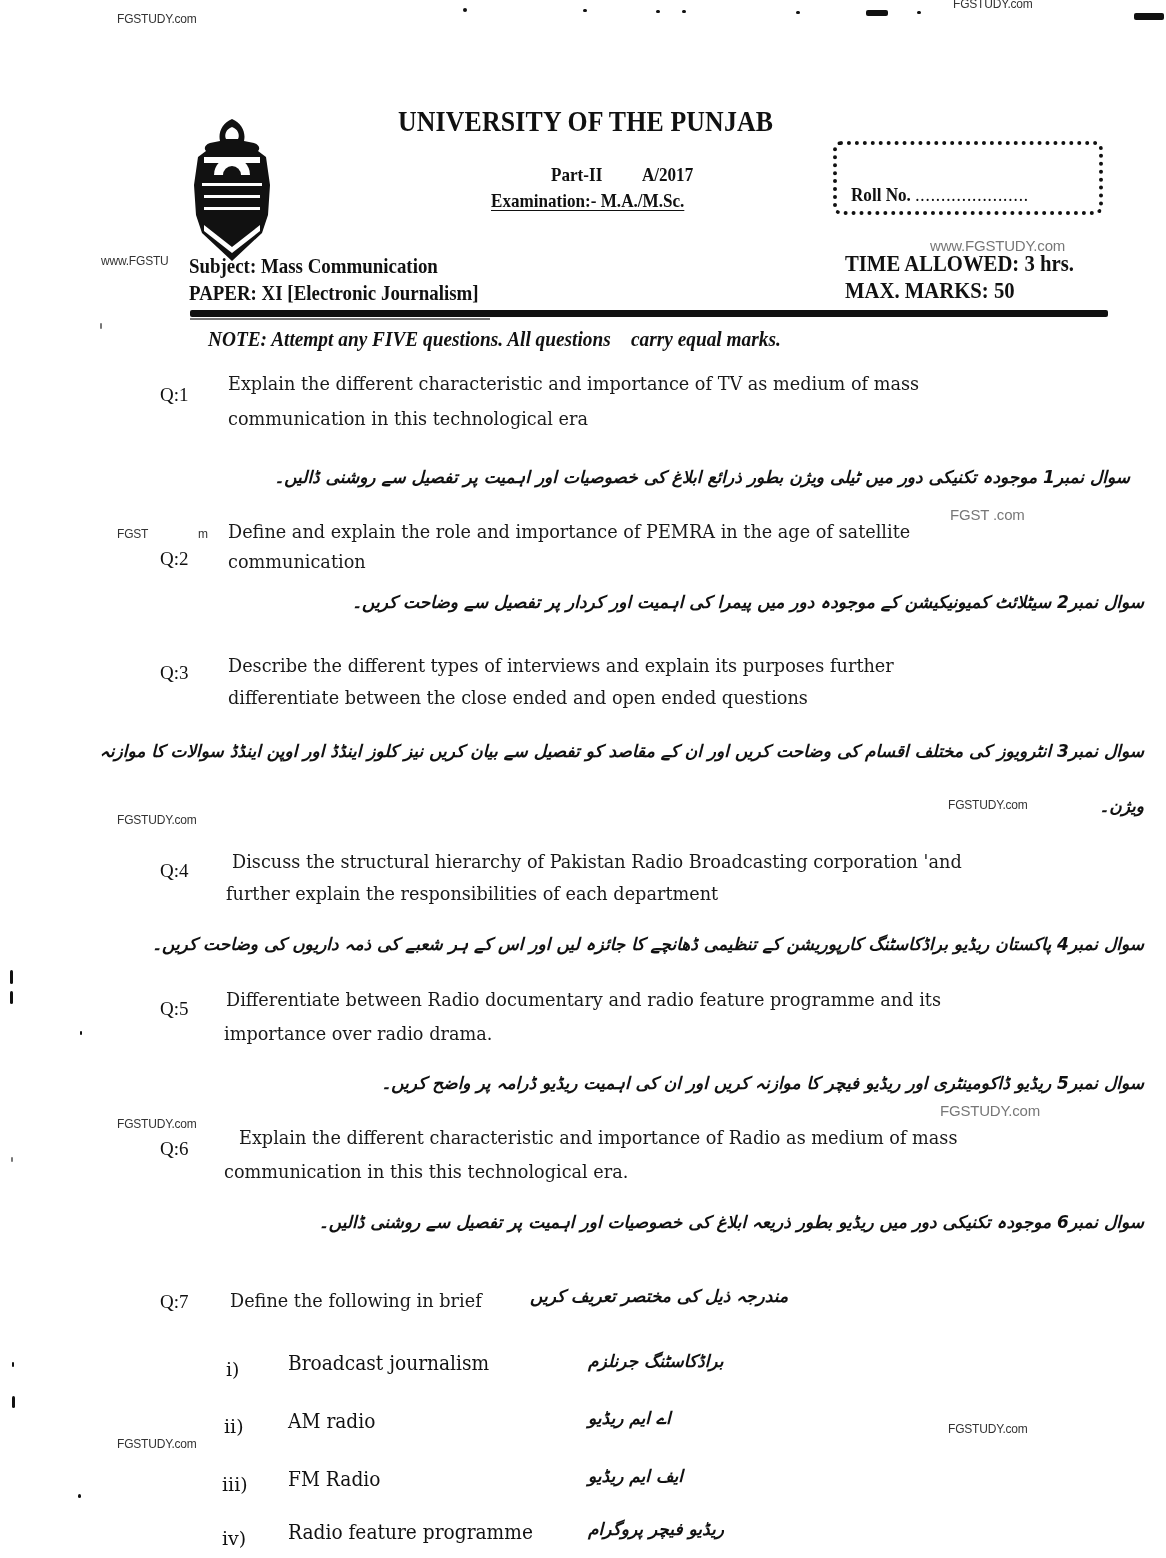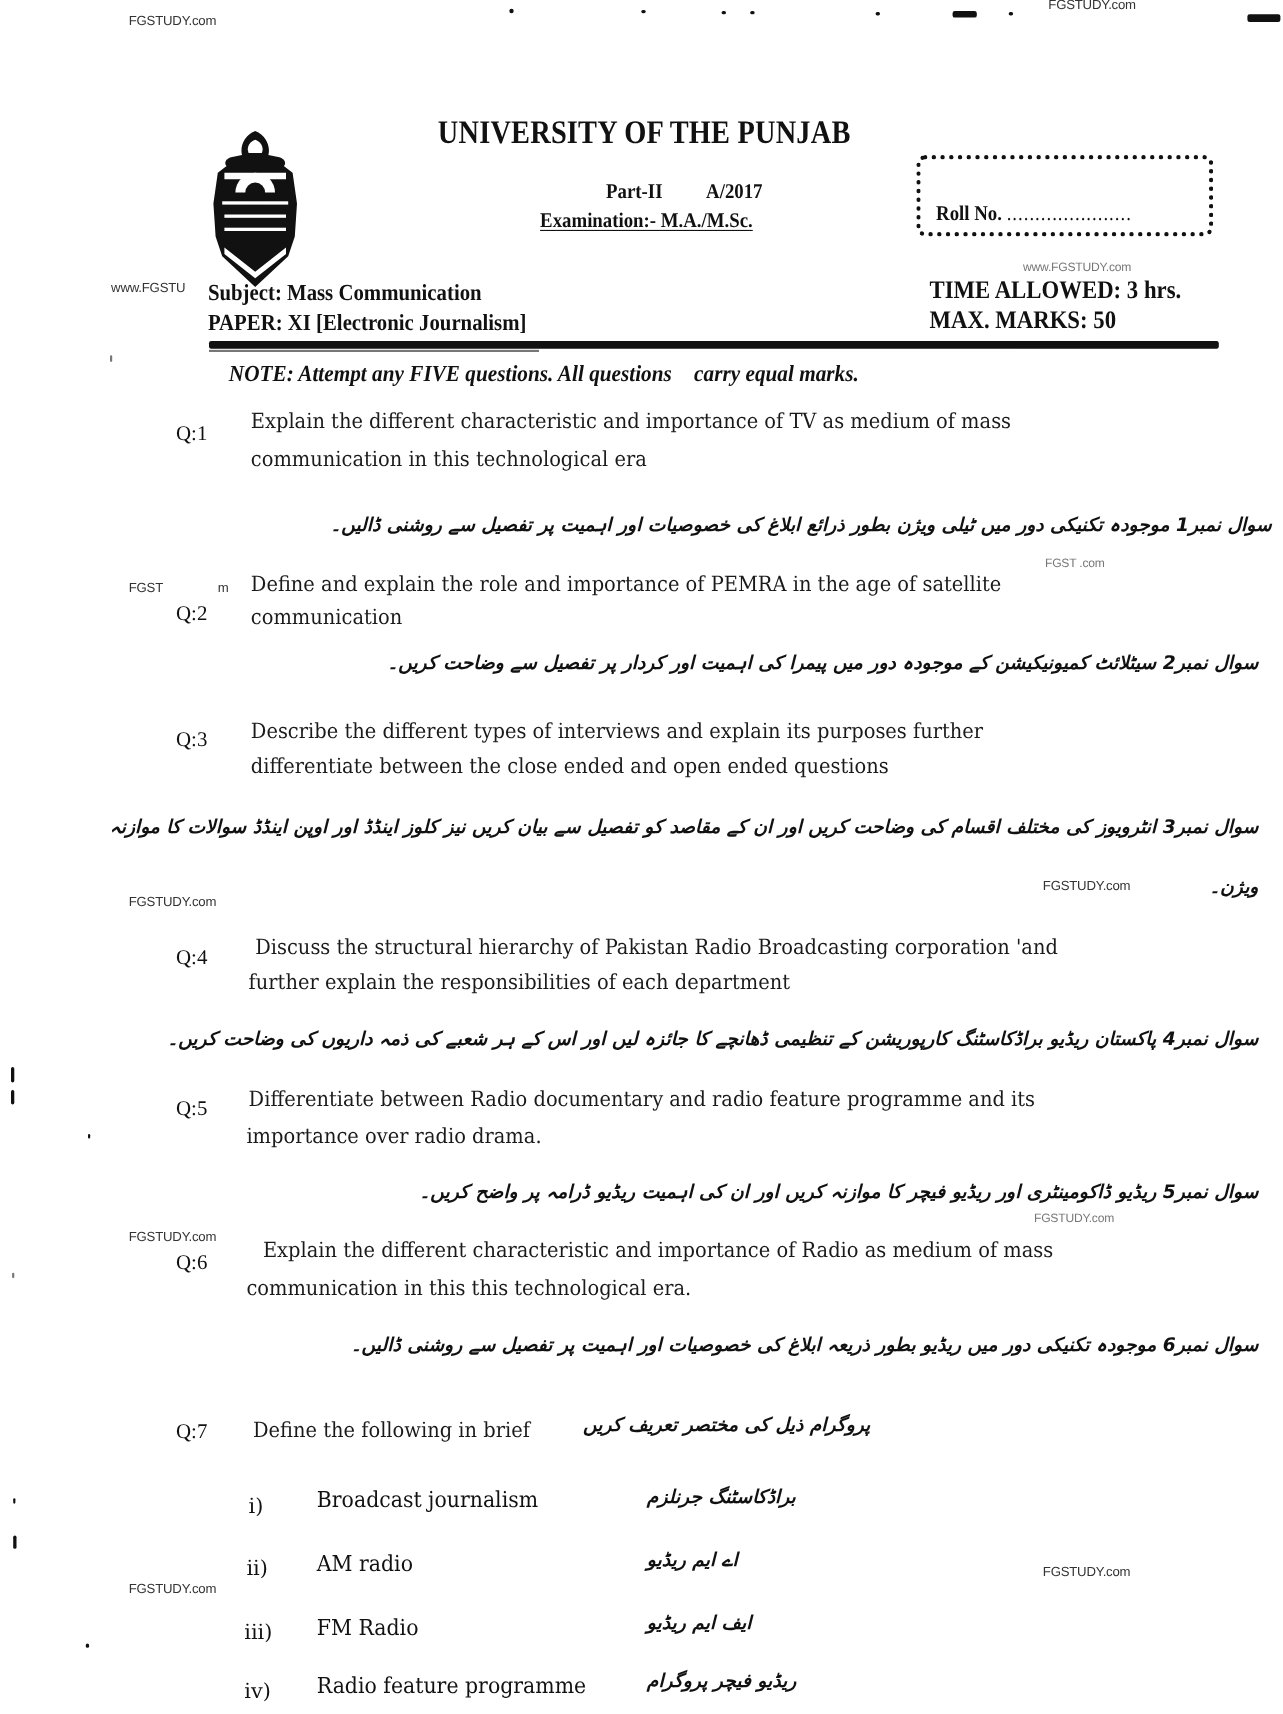--- a/index.html
+++ b/index.html
@@ -2,21 +2,21 @@
 <html><head>
   <meta charset="utf-8">
   <style>
     html, body { margin: 0; padding: 0; background: #ffffff; }
     body {
       width: 1166px; height: 1558px; position: relative; overflow: hidden;
       font-family: "Liberation Serif", "DejaVu Serif", serif; color: #111;
     }
     .abs { position: absolute; }
     .wm { font-family: "Liberation Sans", "DejaVu Sans", sans-serif; font-size: 12px; color: #333; letter-spacing: -0.2px; white-space: nowrap; }
-    .wm.faint { color: #777; font-size: 11px; }
+    .wm.faint { color: #777; font-size: 15px; }
     .scan-mark { position: absolute; background: #111; border-radius: 2px; }
 
     .title { left: 398px; top: 104px; font-size: 30px; font-weight: bold; letter-spacing: 0.2px; transform: scaleX(0.86); transform-origin: left top; white-space: nowrap; }
     .exam-part { left: 551px; top: 164px; font-size: 19px; font-weight: bold; white-space: nowrap; transform: scaleX(0.9); transform-origin: left top; }
     .exam-part span.yr { margin-left: 44px; }
     .exam-name { left: 491px; top: 190px; font-size: 19px; font-weight: bold; text-decoration: underline; text-underline-offset: 3px; white-space: nowrap; transform: scaleX(0.9); transform-origin: left top; }
 
     .roll-box { left: 833px; top: 141px; width: 262px; height: 66px; border: 4px dotted #111; border-radius: 8px; }
     .roll-label { left: 851px; top: 184px; font-size: 19px; font-weight: bold; white-space: nowrap; transform: scaleX(0.9); transform-origin: left top; }
     .roll-dots { font-weight: normal; letter-spacing: 1px; }
@@ -97,21 +97,21 @@
 <div class="abs rule"></div>
 <div class="abs rule2"></div>
 
 <div class="abs note">
   <span>NOTE: Attempt any FIVE questions. All questions</span><span class="gap"></span><span>carry equal marks.</span>
 </div>
 
 <div class="abs qnum" style="left:160px;top:384px;">Q:1</div>
 <div class="abs qtext" style="left:228px;top:368px;">Explain the different characteristic and importance of TV as medium of mass</div>
 <div class="abs qtext" style="left:228px;top:403px;">communication in this technological era</div>
-<div class="abs urdu" style="right:10px;top:467px;">سوال نمبر1 موجودہ تکنیکی دور میں ٹیلی ویژن بطور ذرائع ابلاغ کی خصوصیات اور اہمیت پر تفصیل سے روشنی ڈالیں۔</div>
+<div class="abs urdu" style="right:36px;top:467px;">سوال نمبر1 موجودہ تکنیکی دور میں ٹیلی ویژن بطور ذرائع ابلاغ کی خصوصیات اور اہمیت پر تفصیل سے روشنی ڈالیں۔</div>
 
 <div class="abs wm" style="left:117px;top:527px;">FGST</div>
 <div class="abs qnum" style="left:160px;top:548px;">Q:2</div>
 <div class="abs wm" style="left:198px;top:527px;">m</div>
 <div class="abs qtext" style="left:228px;top:516px;">Define and explain the role and importance of PEMRA in the age of satellite</div>
 <div class="abs wm faint" style="left:950px;top:506px;">FGST  .com</div>
 <div class="abs qtext" style="left:228px;top:546px;">communication</div>
 <div class="abs urdu" style="right:22px;top:592px;margin-left:18px;">سوال نمبر2 سیٹلائٹ کمیونیکیشن کے موجودہ دور میں پیمرا کی اہمیت اور کردار پر تفصیل سے وضاحت کریں۔</div>
 
 <div class="abs qnum" style="left:160px;top:662px;">Q:3</div>
@@ -136,21 +136,21 @@
 <div class="abs wm" style="left:117px;top:1117px;">FGSTUDY.com</div>
 <div class="abs qnum" style="left:160px;top:1138px;font-family:Liberation Serif, serif;">Q:6</div>
 <div class="abs qtext" style="left:239px;top:1122px;">Explain the different characteristic and importance of Radio as medium of mass</div>
 <div class="abs qtext" style="left:224px;top:1156px;">communication in this this technological era.</div>
 <div class="abs urdu" style="right:22px;top:1212px;">سوال نمبر6 موجودہ تکنیکی دور میں ریڈیو بطور ذریعہ ابلاغ کی خصوصیات اور اہمیت پر تفصیل سے روشنی ڈالیں۔</div>
 
 <div class="abs qnum" style="left:160px;top:1291px;">Q:7</div>
 <div class="abs qtext" style="left:230px;top:1285px;">
   <span>Define the following in brief</span>
 </div>
-<div class="abs sub-ur" style="left:530px;top:1286px;">پروگرام ذیل کی مختصر تعریف کریں</div>
+<div class="abs sub-ur" style="left:530px;top:1286px;">مندرجہ ذیل کی مختصر تعریف کریں</div>
 
 <div class="abs sub-num" style="left:226px;top:1358px;">i)</div>
 <div class="abs sub-en" style="left:288px;top:1351px;">Broadcast journalism</div>
 <div class="abs sub-ur" style="left:588px;top:1351px;">براڈکاسٹنگ جرنلزم</div>
 
 <div class="abs sub-num" style="left:224px;top:1415px;">ii)</div>
 <div class="abs sub-en" style="left:288px;top:1409px;">AM radio</div>
 <div class="abs sub-ur" style="left:588px;top:1408px;">اے ایم ریڈیو</div>
 <div class="abs wm" style="left:948px;top:1422px;">FGSTUDY.com</div>
 <div class="abs wm" style="left:117px;top:1437px;">FGSTUDY.com</div>

